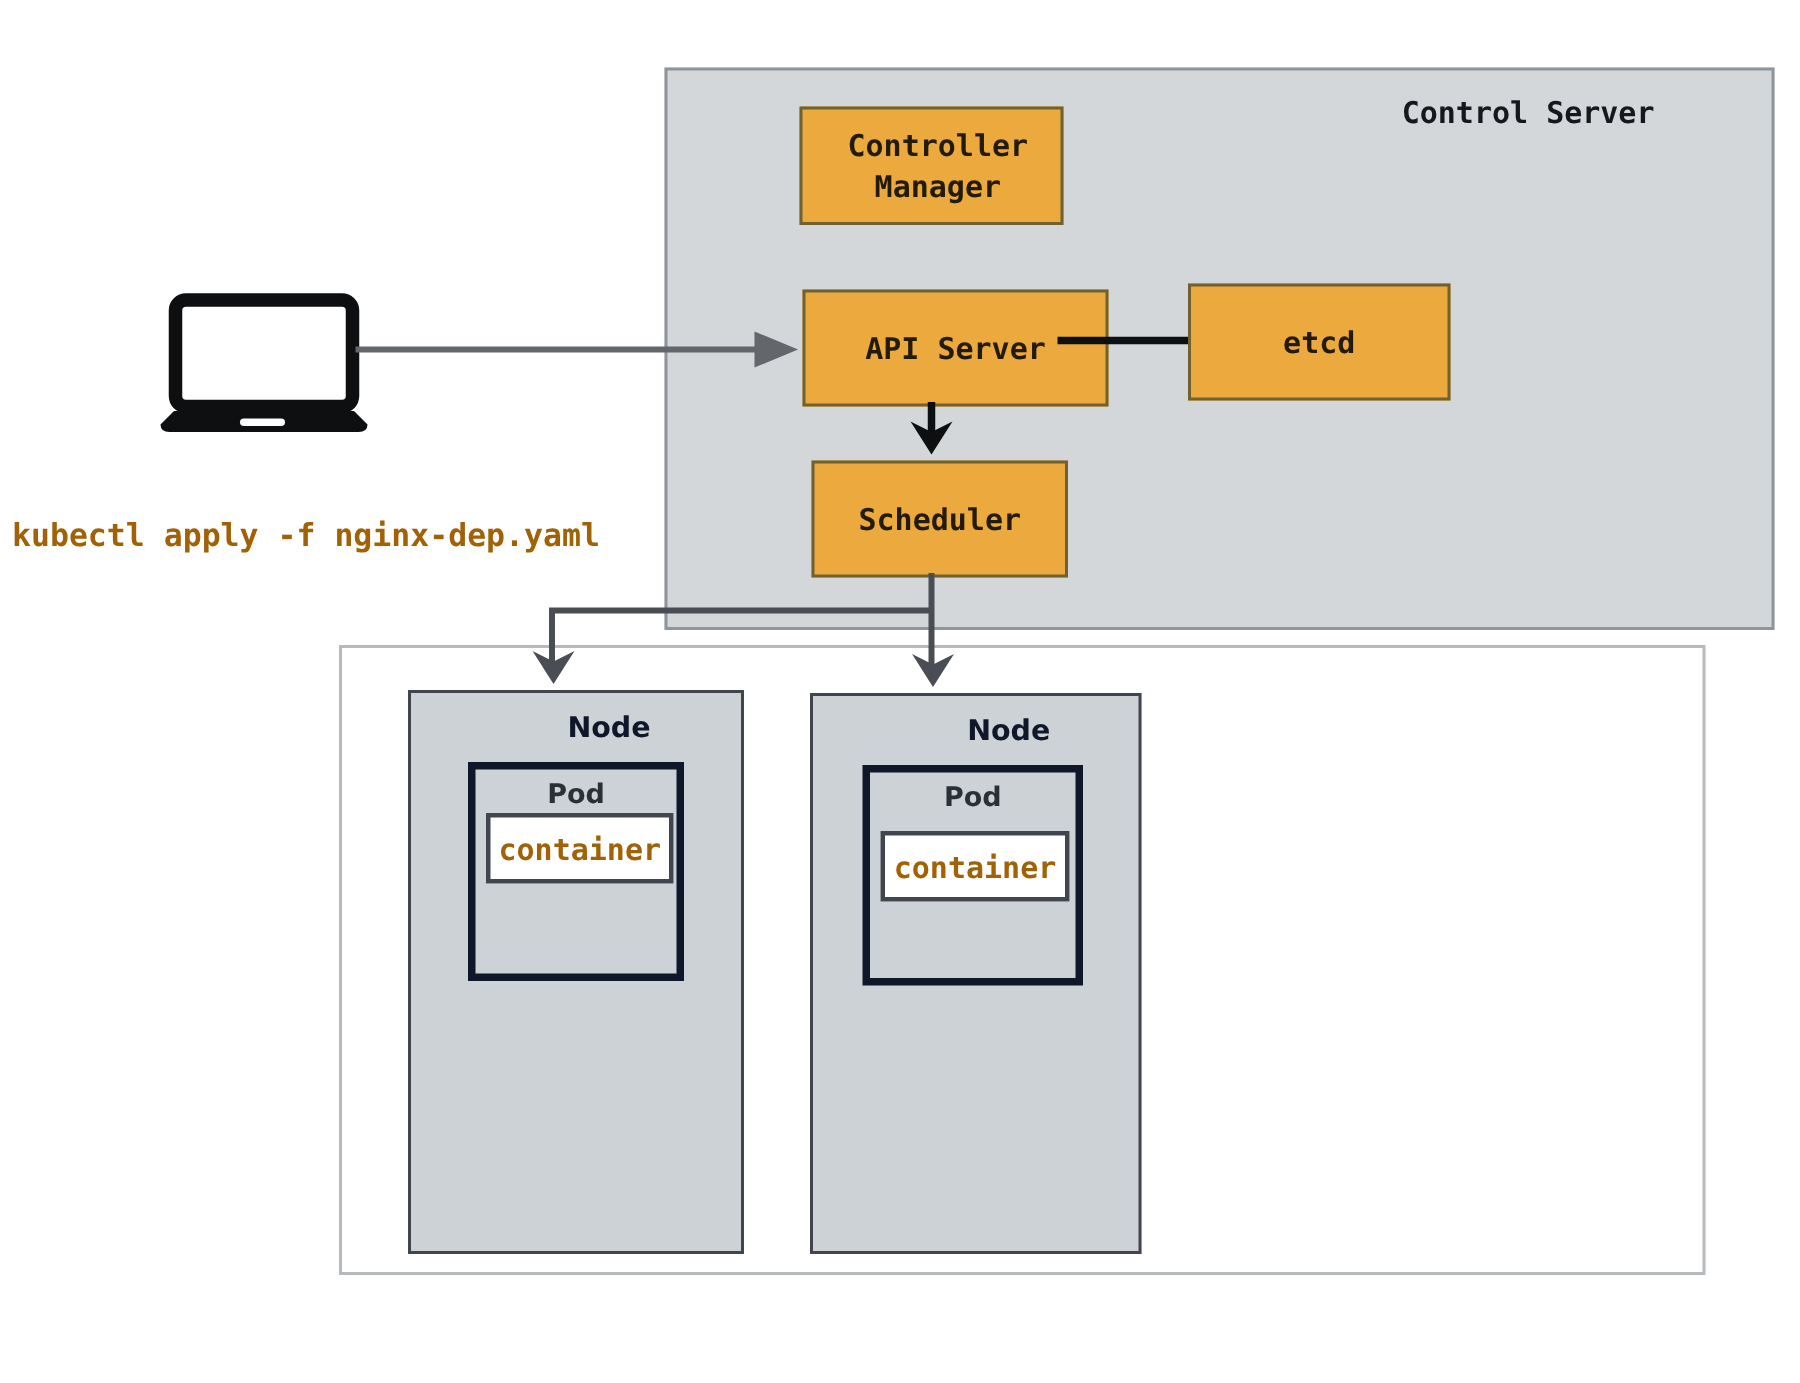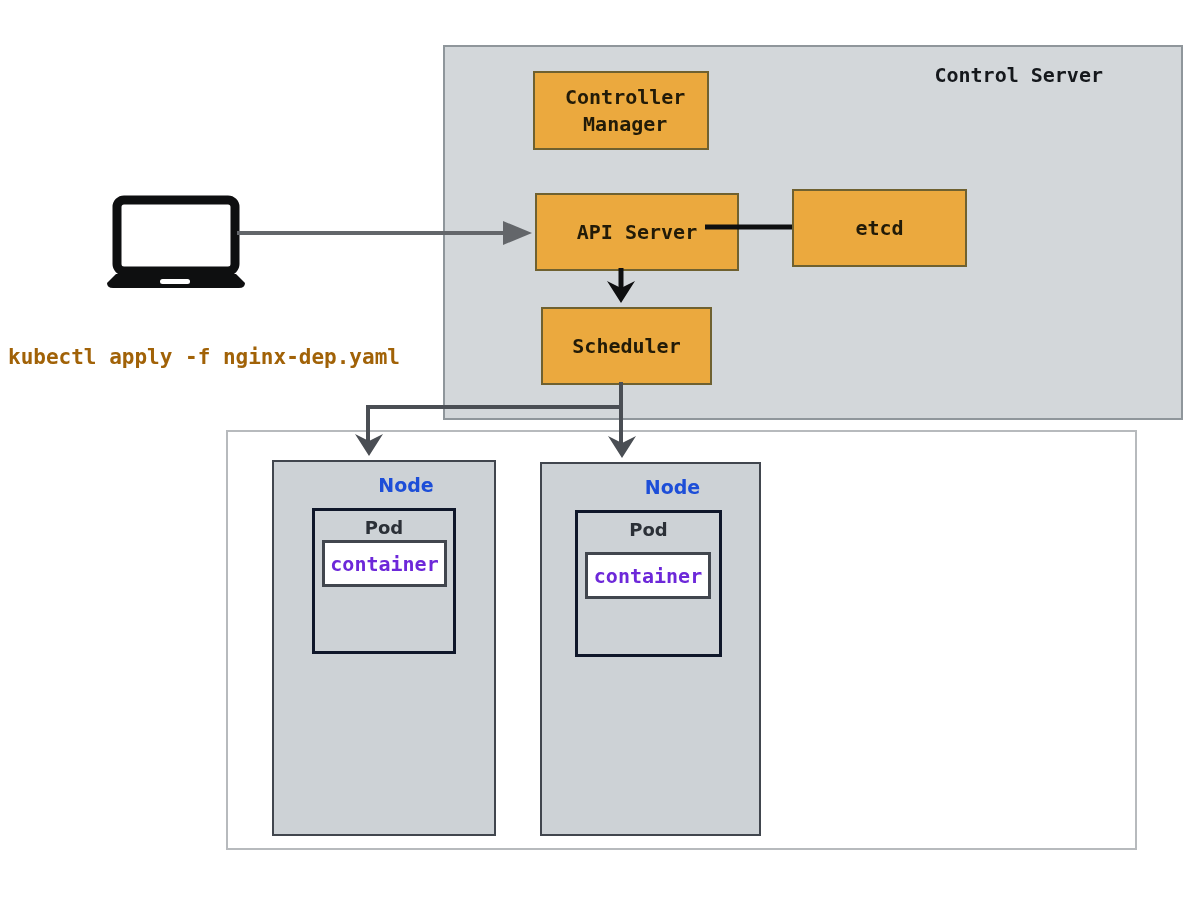--- a/index.html
+++ b/index.html
@@ -24,29 +24,29 @@
   .box-api{left:90px;top:146px;width:204px;height:78px;}
   .box-etcd{left:347px;top:142px;width:175px;height:78px;}
   .box-sched{left:96px;top:260px;width:171px;height:78px;}
 
   
   .node{position:absolute;top:28px;width:224px;height:376px;background:#CDD2D6;
         border:2px solid #41464E;box-sizing:border-box;}
   .node-1{left:44px;}
   .node-2{left:312px;top:30px;width:221px;height:374px;}
   .node-label{margin-top:12px;text-align:center;
-              font:600 19px "DejaVu Sans",sans-serif;color:#1d4ed8;margin-left:44px;}
-  .pod{position:absolute;border:3px solid #0f172a;box-sizing:border-box;}
+              font:600 19px "DejaVu Sans",sans-serif;color:#0f172a;margin-left:44px;}
+  .pod{position:absolute;border:5px solid #0f172a;box-sizing:border-box;}
   .node-1 .pod{left:38px;top:46px;width:144px;height:146px;}
   .node-2 .pod{left:33px;top:46px;width:147px;height:147px;}
   .pod-label{margin-top:6px;text-align:center;
              font:600 18px "DejaVu Sans",sans-serif;color:#2B3037;}
   .container-box{position:absolute;background:#ffffff;border:3px solid #41464E;box-sizing:border-box;
                  display:flex;align-items:center;justify-content:center;
-                 font:600 20px "DejaVu Sans Mono",monospace;color:#6d28d9;}
+                 font:600 20px "DejaVu Sans Mono",monospace;color:#a16207;}
   .node-1 .container-box{left:7px;top:29px;width:125px;height:47px;}
   .node-2 .container-box{left:7px;top:39px;width:126px;height:47px;}
 
   
   .laptop{position:absolute;left:102px;top:192px;width:146px;height:100px;}
   .kubectl-cmd{position:absolute;left:8px;top:314px;
                font:600 21px "DejaVu Sans Mono",monospace;color:#a16207;white-space:nowrap;margin-top:31px;}
 
   
   .arrows{position:absolute;left:0;top:0;width:1200px;height:922px;pointer-events:none;}

